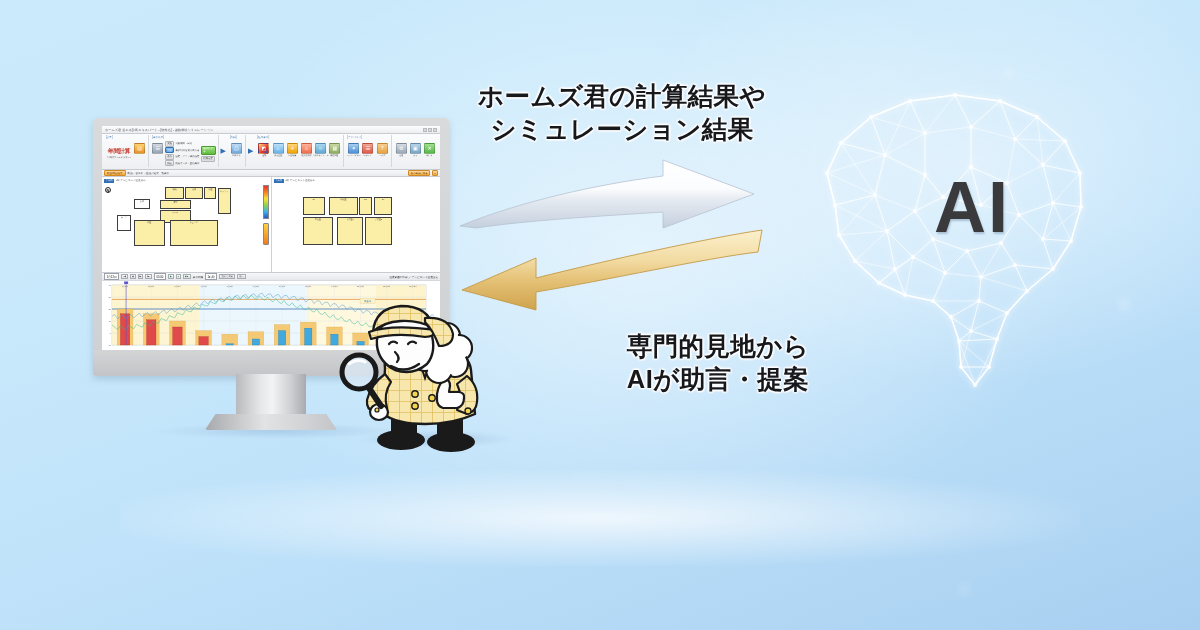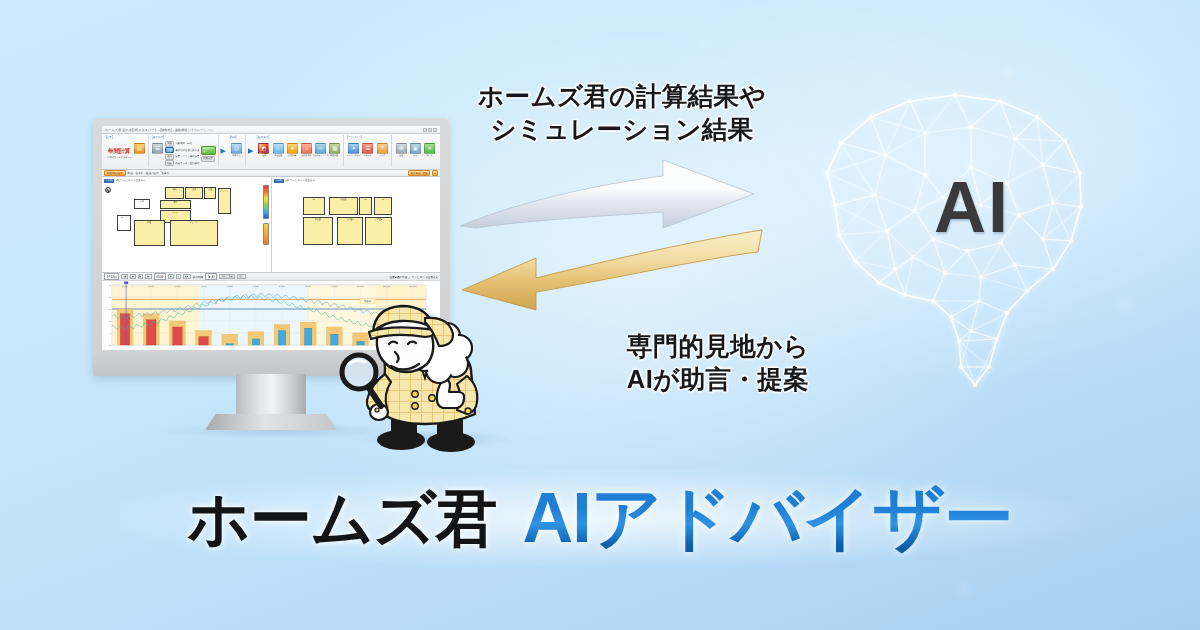--- a/index.html
+++ b/index.html
@@ -874,18 +874,14 @@
 
       <g transform="translate(0,0)">
         <line x1="48" y1="104" x2="36" y2="86" stroke="#1a1a1a" stroke-width="6" stroke-linecap="round"></line>
         <circle cx="26" cy="70" r="17" fill="#dbeaf7" fill-opacity="0.75" stroke="#1a1a1a" stroke-width="5"></circle>
         <path d="M16 62 Q24 56 32 60" fill="none" stroke="#ffffff" stroke-width="3" stroke-linecap="round" opacity="0.9"></path>
       </g>
     </svg>
   </div>
 
   <div class="title-glow"></div>
-  <div id="maintitle">
-    <span id="title-black">ホームズ君</span>
-    <span id="title-blue">AIアドバイザー</span>
-  </div>
 
 </div>
 
 </body></html>

